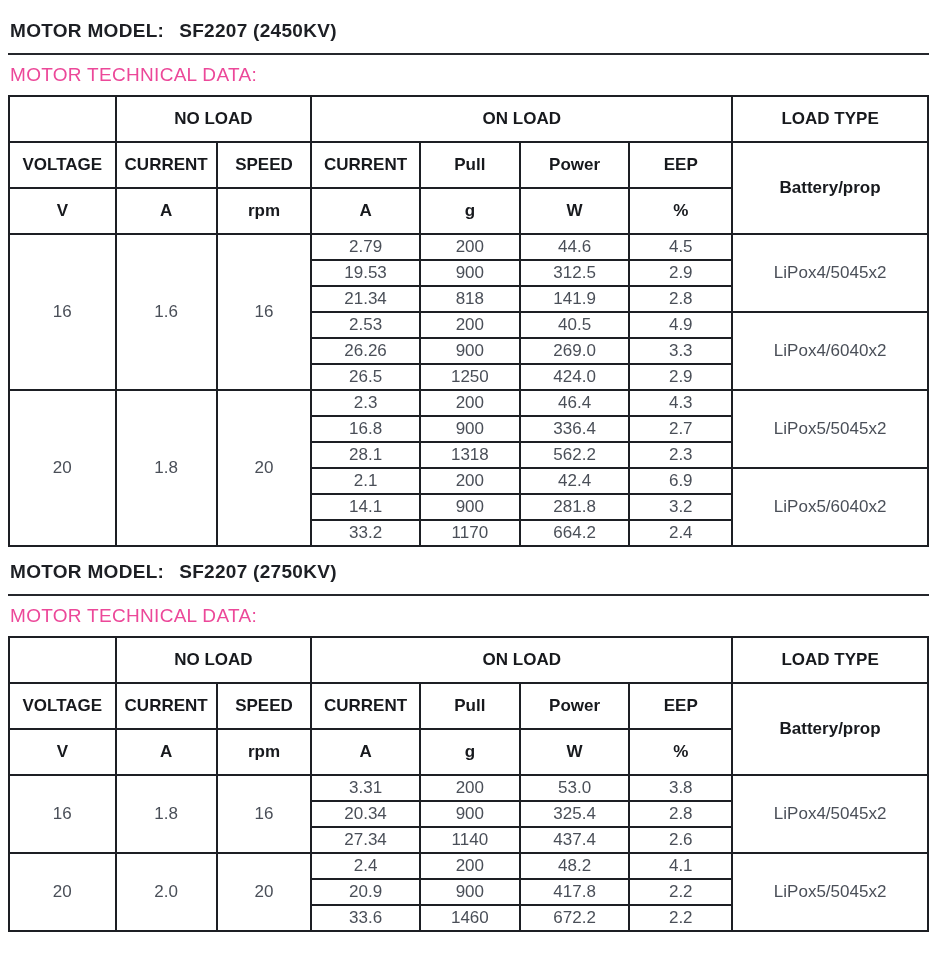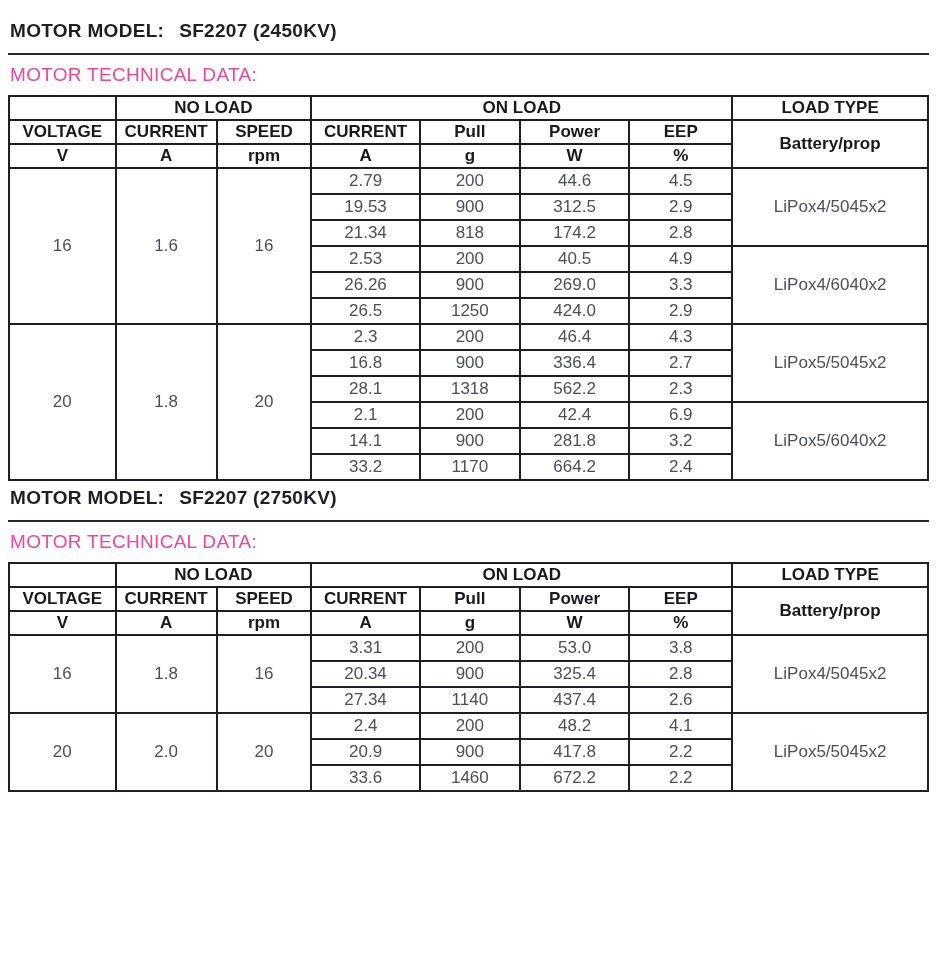--- a/index.html
+++ b/index.html
@@ -5,21 +5,21 @@
   * { box-sizing: border-box; }
   html, body { margin: 0; padding: 0; background: #ffffff; }
   body { font-family: "Liberation Sans", sans-serif; }
   .page {
     width: 937px;
     height: 960px;
     background: #ffffff;
     padding: 16px 8px 0 8px;
     overflow: hidden;
   }
-  .section { margin-bottom: 6px; }
+  .section { margin-bottom: 14px; }
   .model-title {
     display: flex;
     align-items: baseline;
     gap: 15px;
     font-size: 19px;
     font-weight: bold;
     color: #1d1f24;
     letter-spacing: 0.3px;
     margin: 4px 0 0 2px;
   }
@@ -45,21 +45,21 @@
     text-align: center;
     vertical-align: middle;
     padding: 0 2px;
     overflow: hidden;
     white-space: nowrap;
   }
   table.spec thead th {
     font-size: 17px;
     font-weight: bold;
     color: #17191d;
-    height: 24px;
+    height: 46px;
   }
   table.spec td {
     font-size: 17px;
     font-weight: normal;
     color: #4a4f58;
     height: 26px;
   }
   
   col.c-voltage  { width: 11.6%; }
   col.c-nlcur    { width: 11.0%; }
@@ -134,21 +134,21 @@
           </tr>
           <tr>
             <td>19.53</td>
             <td>900</td>
             <td>312.5</td>
             <td>2.9</td>
           </tr>
           <tr>
             <td>21.34</td>
             <td>818</td>
-            <td>174.2</td>
+            <td>141.9</td>
             <td>2.8</td>
           </tr>
           <tr>
             <td>2.53</td>
             <td>200</td>
             <td>40.5</td>
             <td>4.9</td>
             <td rowspan="3">LiPox4/6040x2</td>
           </tr>
           <tr>

